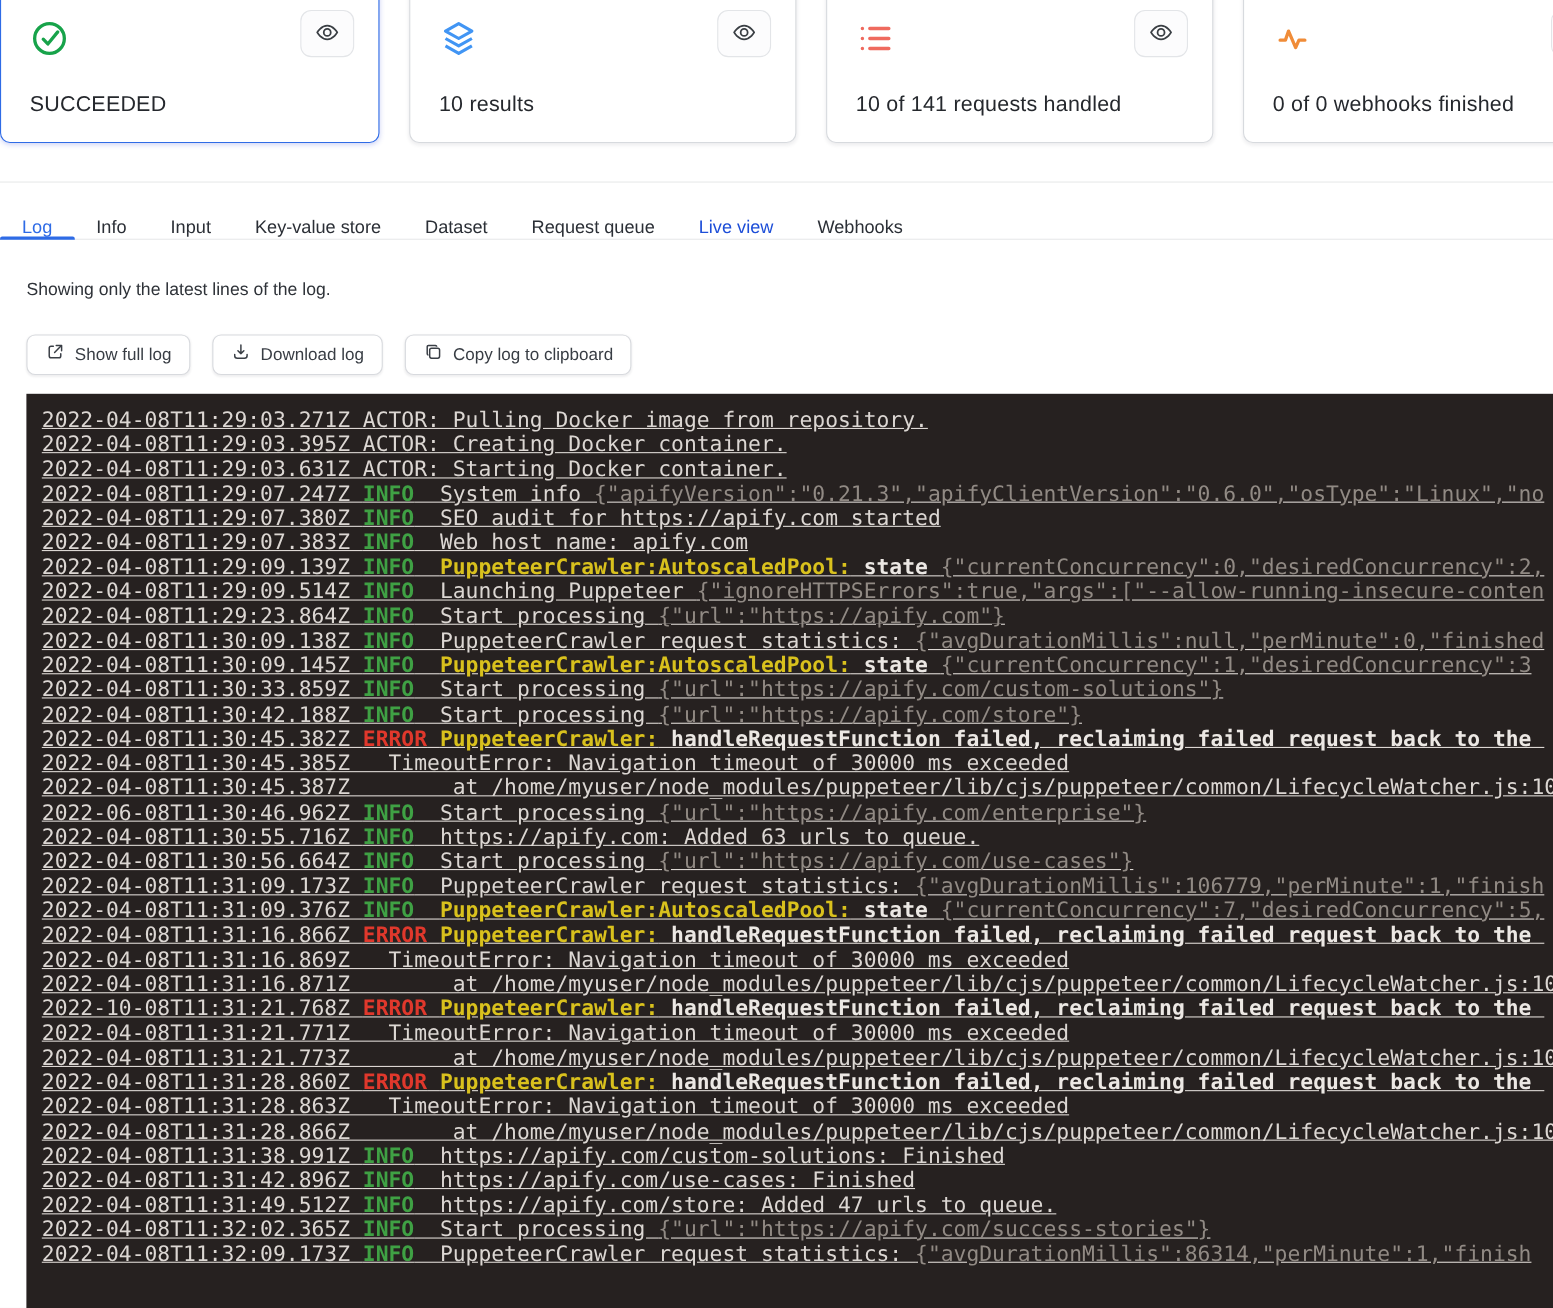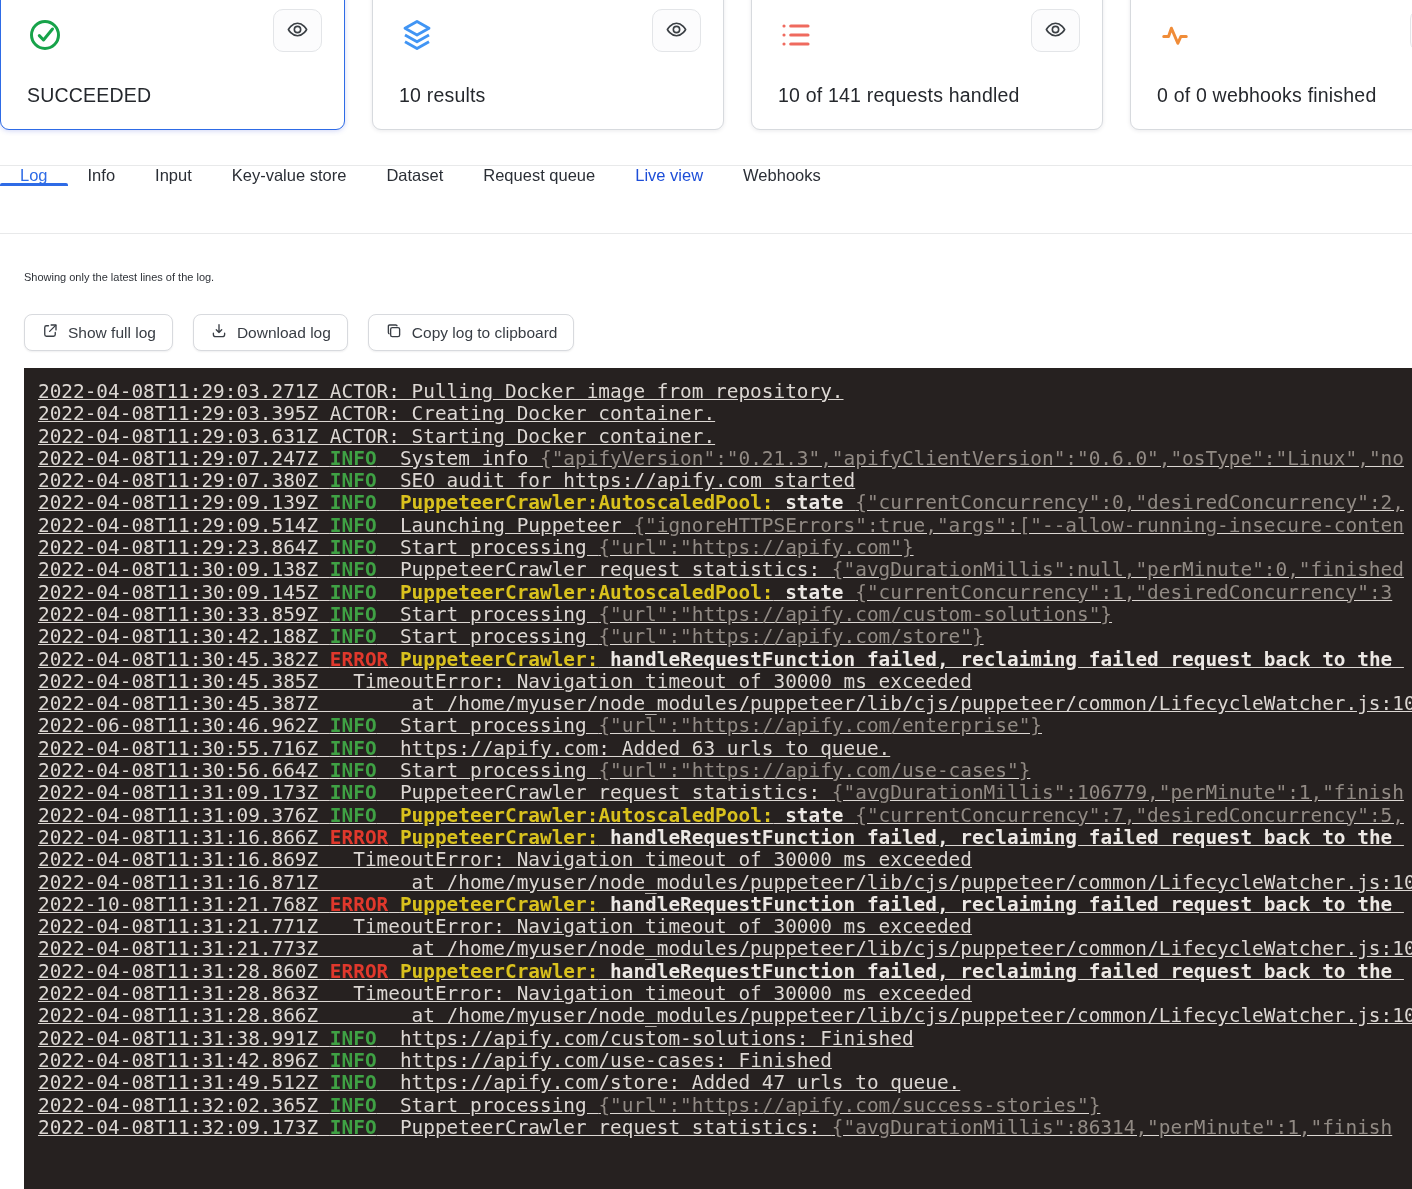--- a/index.html
+++ b/index.html
@@ -15,31 +15,31 @@
   .card.selected { width:345px; border:1.5px solid var(--accent-blue); box-shadow:0 1px 5px rgba(70,90,220,.25); }
   .card-top { display:flex; justify-content:space-between; align-items:flex-start; }
   .card-icon { width:36px; height:36px; display:inline-block; margin-top:8px; }
   .card-icon svg { width:36px; height:36px; }
   .eye-btn { width:49px; height:43px; border:1px solid #e3e5e8; border-radius:10px;
     background:#fcfcfd; display:flex; align-items:center; justify-content:center; cursor:pointer; }
   .eye-btn svg { width:23px; height:23px; }
   .card-label { font-size:19.5px; color:#25282d; letter-spacing:.2px; }
 
   
-  .tab-strip { margin-top:35px; height:69px; border-top:1px solid #e8e9ea;
-    border-bottom:1px solid #e8e9ea; display:flex; align-items:flex-start; }
+  .tab-strip { margin-top:35px; height:53px; border-top:1px solid #e8e9ea;
+    border-bottom:1px solid #e8e9ea; display:flex; align-items:flex-end; }
   .tab { padding:0 20px; font-size:16.5px; color:#2b2f36; display:flex; align-items:center;
     position:relative; cursor:pointer; }
   .tab.active { color:var(--accent-blue); }
   .tab.active::after { content:""; position:absolute; left:0; right:0; bottom:-1px;
     height:3.5px; background:var(--accent-blue); border-radius:2px 2px 0 0; }
   .tab.disabled { color:#1d4ed8; cursor:default; }
 
   
-  .log-note { margin:37px 0 0 24px; font-size:11px; color:#2e3238; }
+  .log-note { margin:37px 0 0 24px; font-size:16px; color:#2e3238; }
   .log-buttons { margin:31px 0 0 24px; display:flex; gap:20px;align-items:center; }
   .log-btn { height:37px; padding:0 16px; display:inline-flex; align-items:center; gap:9px;
     background:#fff; border:1px solid #d8dade; border-radius:8px; font-size:15.5px;
     font-family:"Liberation Sans", sans-serif; color:#383d44;
     box-shadow:0 1px 2px rgba(27,31,36,.07); cursor:pointer; }
   .log-btn svg { width:18px; height:18px; }
 
   
   .console { margin:17px 0 0 24px; width:1388px; height:840px; background:var(--terminal-bg);
     padding:13px 0 0 14px; overflow:hidden; }
@@ -152,20 +152,21 @@
      <span>Copy log to clipboard</span>
     </button>
   </div>
 
 <div class="console">
     <div class="log-line"><span class="seg-w">2022-04-08T11:29:03.271Z ACTOR: Pulling Docker image from repository.</span></div>
     <div class="log-line"><span class="seg-w">2022-04-08T11:29:03.395Z ACTOR: Creating Docker container.</span></div>
     <div class="log-line"><span class="seg-w">2022-04-08T11:29:03.631Z ACTOR: Starting Docker container.</span></div>
     <div class="log-line"><span class="seg-w">2022-04-08T11:29:07.247Z </span><span class="seg-g">INFO</span><span class="seg-w">  System info </span><span class="seg-d">{"apifyVersion":"0.21.3","apifyClientVersion":"0.6.0","osType":"Linux","no</span></div>
     <div class="log-line"><span class="seg-w">2022-04-08T11:29:07.380Z </span><span class="seg-g">INFO</span><span class="seg-w">  SEO audit for https://apify.com started</span></div>
+    <div class="log-line"><span class="seg-w">2022-04-08T11:29:07.383Z </span><span class="seg-g">INFO</span><span class="seg-w">  Web host name: apify.com</span></div>
     <div class="log-line"><span class="seg-w">2022-04-08T11:29:09.139Z </span><span class="seg-g">INFO</span><span class="seg-w">  </span><span class="seg-y">PuppeteerCrawler:AutoscaledPool:</span><span class="seg-b"> state </span><span class="seg-d">{"currentConcurrency":0,"desiredConcurrency":2,</span></div>
     <div class="log-line"><span class="seg-w">2022-04-08T11:29:09.514Z </span><span class="seg-g">INFO</span><span class="seg-w">  Launching Puppeteer </span><span class="seg-d">{"ignoreHTTPSErrors":true,"args":["--allow-running-insecure-conten</span></div>
     <div class="log-line"><span class="seg-w">2022-04-08T11:29:23.864Z </span><span class="seg-g">INFO</span><span class="seg-w">  Start processing </span><span class="seg-d">{"url":"https://apify.com"}</span></div>
     <div class="log-line"><span class="seg-w">2022-04-08T11:30:09.138Z </span><span class="seg-g">INFO</span><span class="seg-w">  PuppeteerCrawler request statistics: </span><span class="seg-d">{"avgDurationMillis":null,"perMinute":0,"finished</span></div>
     <div class="log-line"><span class="seg-w">2022-04-08T11:30:09.145Z </span><span class="seg-g">INFO</span><span class="seg-w">  </span><span class="seg-y">PuppeteerCrawler:AutoscaledPool:</span><span class="seg-b"> state </span><span class="seg-d">{"currentConcurrency":1,"desiredConcurrency":3</span></div>
     <div class="log-line"><span class="seg-w">2022-04-08T11:30:33.859Z </span><span class="seg-g">INFO</span><span class="seg-w">  Start processing </span><span class="seg-d">{"url":"https://apify.com/custom-solutions"}</span></div>
     <div class="log-line"><span class="seg-w">2022-04-08T11:30:42.188Z </span><span class="seg-g">INFO</span><span class="seg-w">  Start processing </span><span class="seg-d">{"url":"https://apify.com/store"}</span></div>
     <div class="log-line"><span class="seg-w">2022-04-08T11:30:45.382Z </span><span class="seg-r">ERROR</span><span class="seg-w"> </span><span class="seg-y">PuppeteerCrawler:</span><span class="seg-b"> handleRequestFunction failed, reclaiming failed request back to the </span></div>
     <div class="log-line"><span class="seg-w">2022-04-08T11:30:45.385Z   TimeoutError: Navigation timeout of 30000 ms exceeded</span></div>
     <div class="log-line"><span class="seg-w">2022-04-08T11:30:45.387Z        at /home/myuser/node_modules/puppeteer/lib/cjs/puppeteer/common/LifecycleWatcher.js:10</span></div>

